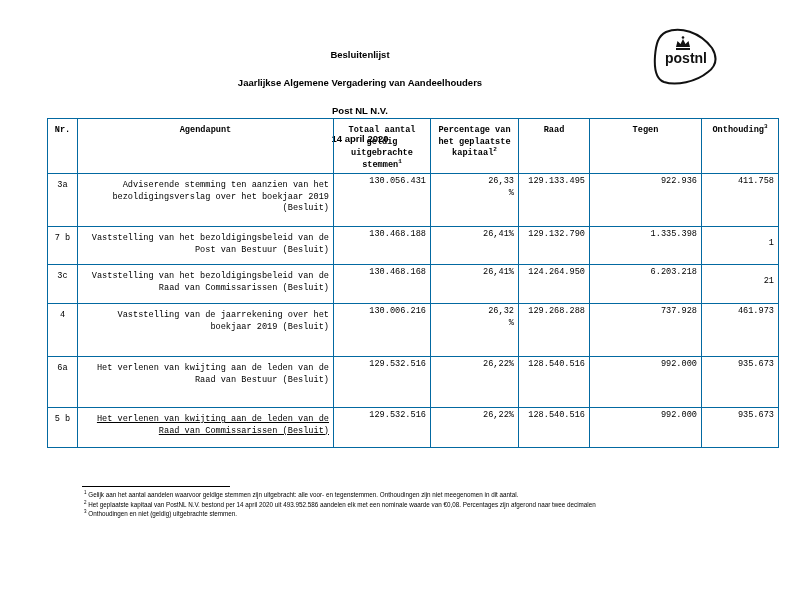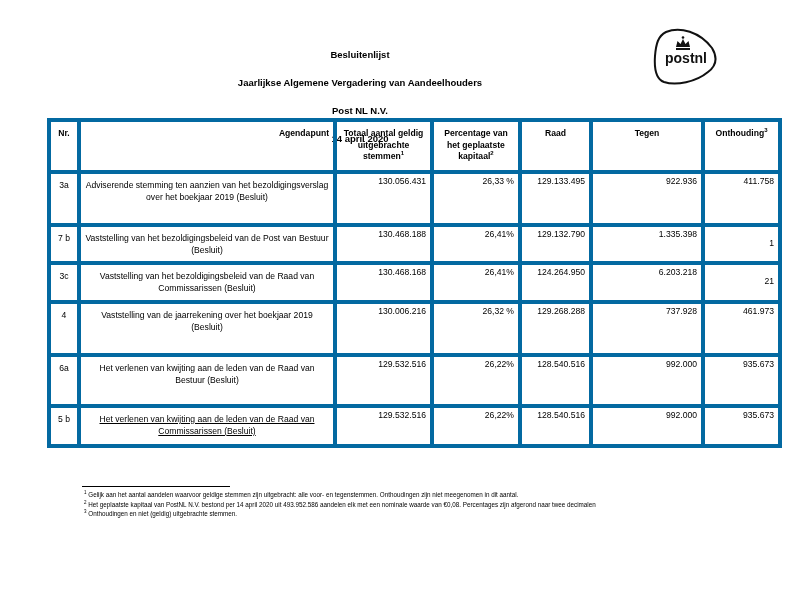--- a/index.html
+++ b/index.html
@@ -15,29 +15,29 @@
   .logo {
     position: absolute; left: 652px; top: 26px; width: 66px; height: 60px;
   }
   .logo svg { width: 66px; height: 60px; display: block; }
   table.results {
     position: absolute; left: 47px; top: 118px; width: 731px;
     border-collapse: collapse; table-layout: fixed;
     font-size: 8.6px; line-height: 11.5px;
   }
   table.results th, table.results td {
-    border: 4px solid #0369a1; padding: 2px 4px; vertical-align: top;
+    border: 1px solid #0369a1; padding: 2px 4px; vertical-align: top; font-family: Liberation Mono, monospace;
   }
   table.results th {
     font-weight: bold; text-align: center; padding-top: 6px; height: 40px;
   }
-  table.results th.left { text-align: right; }
+  table.results th.left { text-align: center; }
   table.results td.num { text-align: right; }
   table.results td.nr { text-align: center; padding-top: 6px; }
-  table.results td.agenda { text-align: center; padding-top: 6px; }
+  table.results td.agenda { text-align: right; padding-top: 6px; }
   table.results td.right-lower { padding-top: 11px; }
   sup { font-size: 6px; line-height: 0; vertical-align: super; }
   .u { text-decoration: underline; }
   .pct-wrap { display: inline-block; width: 34px; text-align: right; word-break: break-all; }
   .footnote-rule {
     position: absolute; left: 82px; top: 486px; width: 148px; height: 0;
     border-top: 1px solid #000;
   }
   .footnotes {
     position: absolute; left: 84px; top: 490px; width: 700px;

